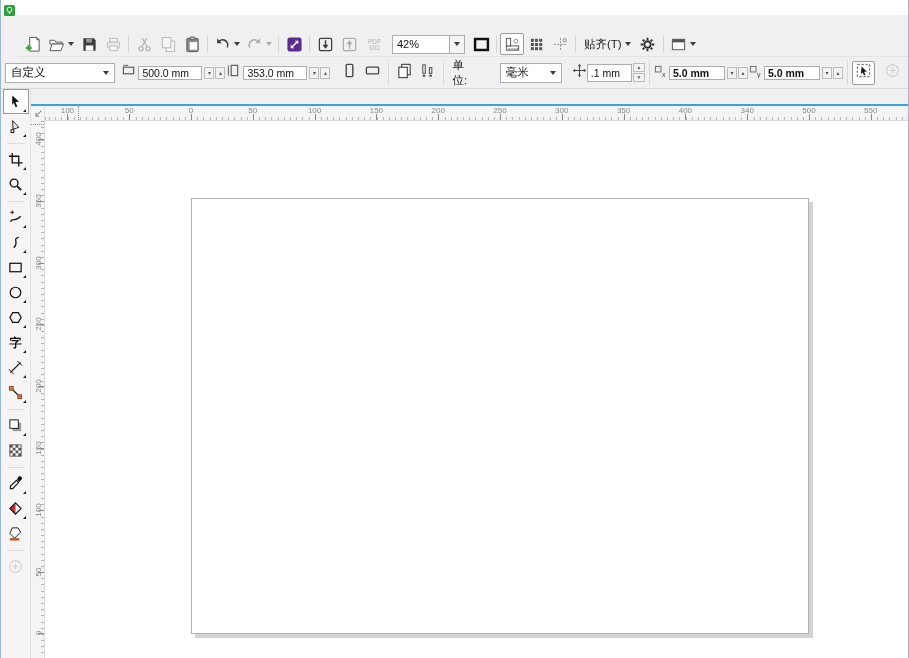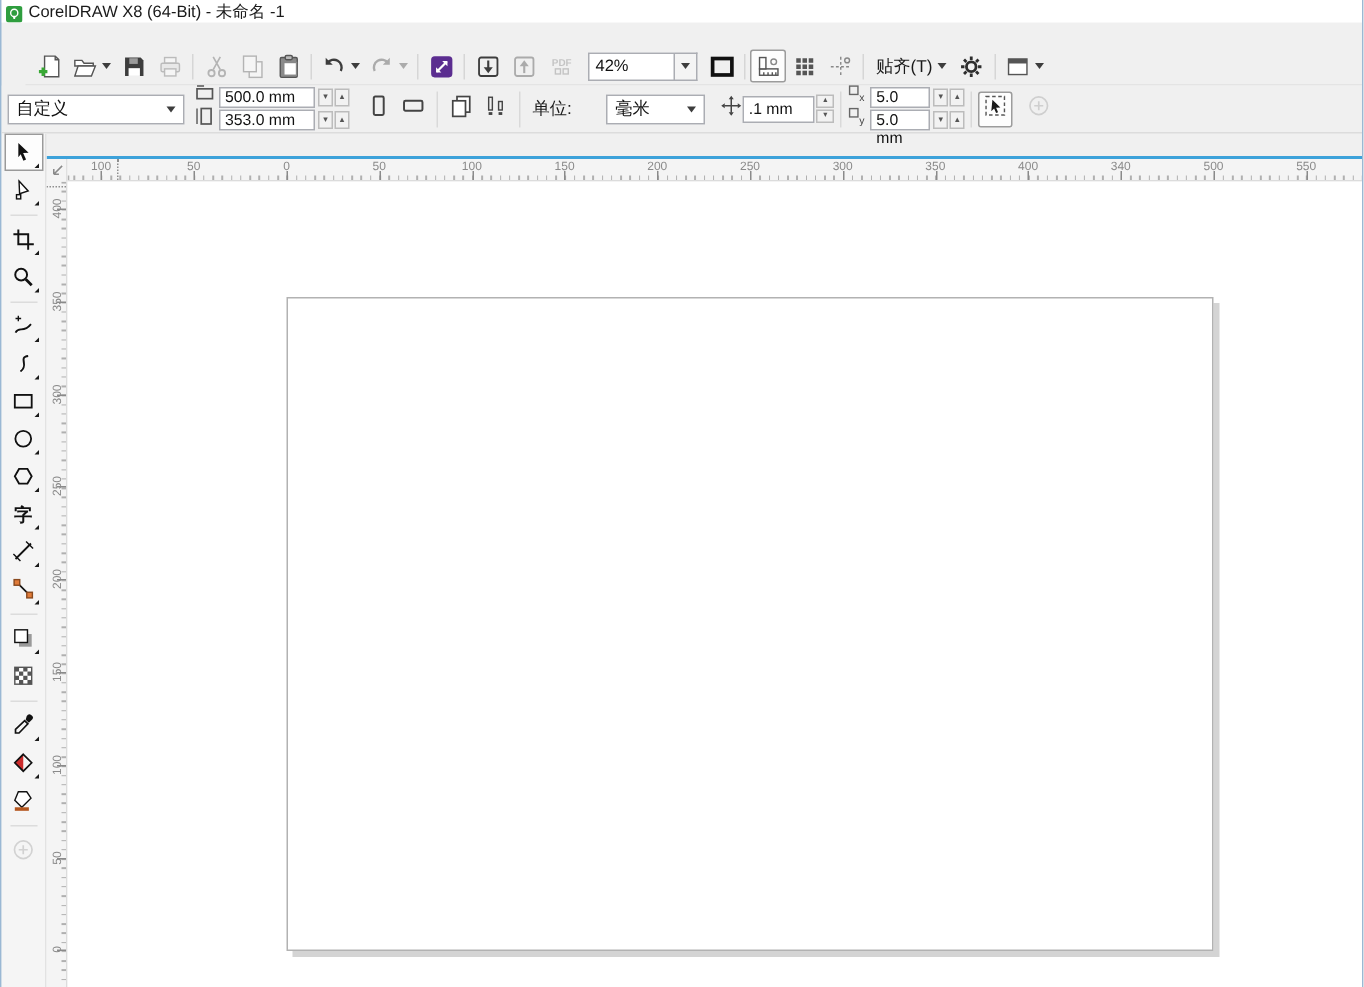--- a/index.html
+++ b/index.html
@@ -25,24 +25,24 @@
   .zoombtn{width:15px;height:19px;border:1px solid #abadb3;border-left:none;background:#f4f4f4;display:flex;align-items:center;justify-content:center;}
   .zoombtn .caret{margin:0;}
   .tbtext{display:flex;align-items:center;font-size:11.5px;color:#1a1a1a;padding:0 5px;height:22px;}
   
   .propbar{position:absolute;left:0;top:57px;width:100%;height:32px;background:#f0f0f0;display:flex;align-items:center;padding:0 4px;border-bottom:1px solid #dcdcdc;}
   .combo{background:#fff;border:1px solid #abadb3;height:20px;display:flex;align-items:center;font-size:11.5px;color:#111;padding:0 5px;position:relative;}
   .combo .caret{position:absolute;right:5px;}
   .pb-btn{height:24px;min-width:23px;display:flex;align-items:center;justify-content:center;border:1px solid transparent;border-radius:2px;}
   .pb-btn.pressed{background:#fdfdfd;border:1px solid #9c9c9c;}
   .pbsep{width:1px;height:24px;background:#d9d9d9;margin:0 4px;flex:none;}
-  .stack{display:flex;flex-direction:column;gap:1px;justify-content:flex-start;}
+  .stack{display:flex;gap:1px;justify-content:flex-start;}
   .srow{display:flex;align-items:center;gap:2px;height:14px;}
   .pfield{background:#fff;border:1px solid #abadb3;height:14px;font-size:10.5px;line-height:12px;padding:0 3px;color:#111;}
-  .w64{width:64px;} .w56{width:40px;} .w48{width:48px;}
+  .w64{width:64px;} .w56{width:56px;font-weight:bold;} .w48{width:48px;}
   .spinpair{display:flex;gap:1px;}
   .spin{width:10px;height:12px;background:#f2f2f2;border:1px solid #bcbcbc;font-size:6px;line-height:10px;text-align:center;color:#555;padding:0;}
   .vspin{display:flex;flex-direction:column;gap:1px;}
   .vspin .spin{width:12px;height:9px;font-size:5.5px;line-height:7px;}
   .pb-label{font-size:11.5px;color:#1a1a1a;margin:0 3px 0 4px;}
   
   .tabrow{position:absolute;left:30px;top:89px;right:0;height:15px;background:#f0f0f0;display:flex;align-items:stretch;}
   .tab{display:flex;align-items:center;gap:4px;padding:0 9px;font-size:11.5px;color:#1a1a1a;}
   .tab.active{background:#cfe9f8;}
   .tab-new{display:flex;align-items:center;padding:0 8px;color:#9a9a9a;font-size:12px;font-weight:bold;}
@@ -78,21 +78,20 @@
 <div id="app">
 
   <div class="titlebar">
     <span class="appicon">
       <svg viewBox="0 0 12 12" width="11" height="11">
           <rect x="0" y="0" width="12" height="12" rx="2" fill="#2f9e3f"></rect>
           <circle cx="6" cy="5" r="2.6" fill="none" stroke="#fff" stroke-width="1"></circle>
           <path d="M5 7.5h2L6.6 9.5H5.4z" fill="#fff"></path>
         </svg>
     </span>
-    <span class="title">CorelDRAW X8 (64-Bit) - 未命名 -1</span>
   </div>
 
 
   <div class="toolbar" id="toolbar">
       <div class="tb">
         <span style="display: flex;">
           <svg viewBox="0 0 18 18" width="17" height="17">
             <path d="M5 1.5h7.5l2.5 2.5v12H5z" fill="#fff" stroke="#555"></path>
             <path d="M12.5 1.5V4H15" fill="none" stroke="#555"></path>
             <path d="M4 9.5v6M1 12.5h6" stroke="#39a935" stroke-width="2.3"></path>

